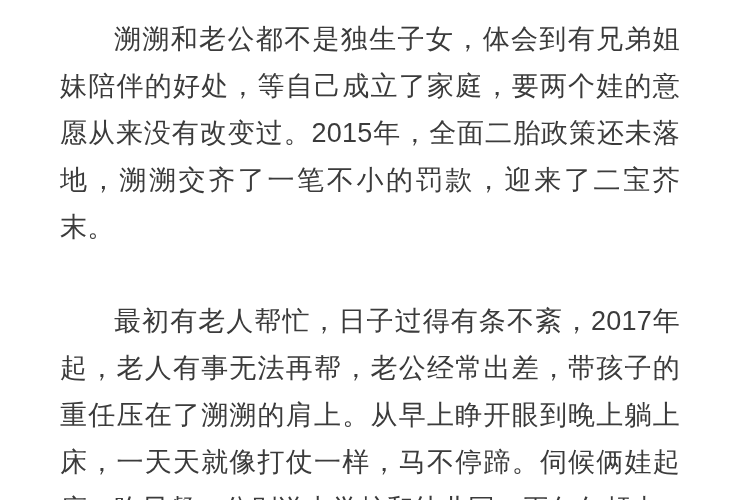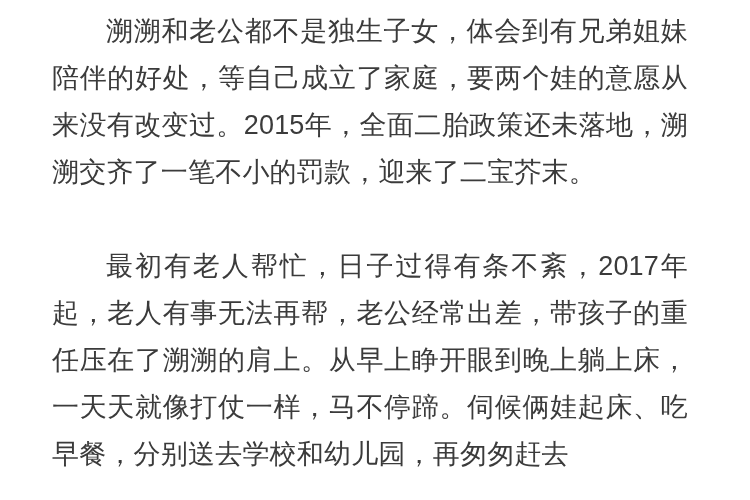--- a/index.html
+++ b/index.html
@@ -23,21 +23,21 @@
   }
   .article {
     color: #3b3b3b;
     font-size: 27px;
     line-height: 47px;
     text-align: justify;
     text-justify: inter-ideograph;
     letter-spacing: 0.2px;
   }
   .para {
-    margin: 0;
+    margin: 8px;
     text-indent: 2em;
     word-break: break-all;
   }
   .para + .para {
     margin-top: 47px;
   }
 </style>
 </head>
 <body>
 

